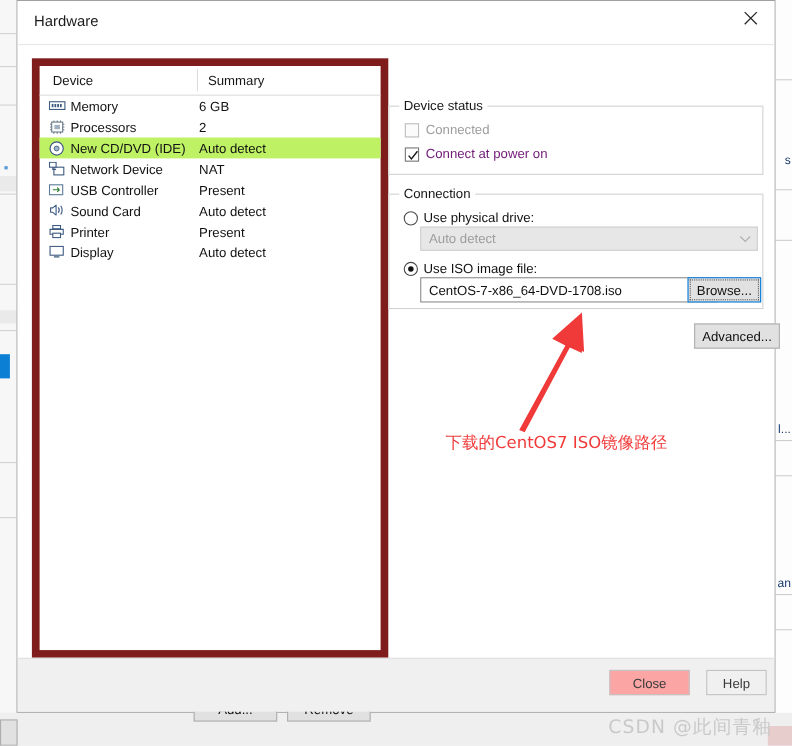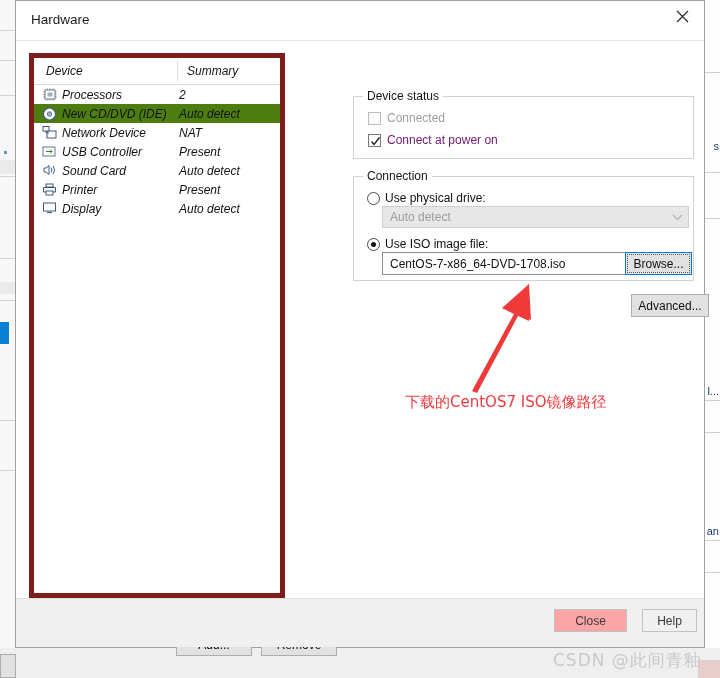--- a/index.html
+++ b/index.html
@@ -59,35 +59,35 @@
   }
   #close-button svg{display:block;}
 
   #dialog-body{
     position:absolute;left:0;top:39px;right:0;bottom:48px;
     background:#ffffff;border-top:1px solid #e6e6e6;
   }
 
   
   #device-list-panel{
-    position:absolute;left:13px;top:12px;width:256px;height:545px;
-    border:5px solid #7f1d1d;background:#ffffff;box-sizing:border-box;font-style:italic;
+    position:absolute;left:13px;top:12px;width:324px;height:545px;
+    border:7px solid #7f1d1d;background:#ffffff;box-sizing:border-box;
   }
   #device-list-header{
     position:relative;height:26px;border-bottom:1px solid #dcdcdc;
   }
   .col-device{position:absolute;left:12px;top:6px;font-size:12px;color:#161616;}
   .col-summary{position:absolute;left:153px;top:6px;font-size:12px;color:#161616;}
   #col-divider{position:absolute;left:143px;top:3px;width:1px;height:20px;background:#dcdcdc;}
 
   .device-row{
     position:relative;height:19px;display:flex;align-items:center;
     padding-left:8px;box-sizing:border-box;cursor:default;
   }
-  .device-row.selected{background:#4d7c0f;align-items:center;}
+  .device-row.selected{background:#bef264;align-items:center;}
   .dev-icon{width:17px;height:14px;flex:0 0 17px;margin-right:3px;position:relative;}
   .dev-icon svg{display:block;}
   .dev-name{font-size:12px;color:#121212;white-space:nowrap;}
   .dev-summary{
     position:absolute;left:145px;font-size:12px;color:#121212;white-space:nowrap;
   }
 
   
   .btn{
     background:#e1e1e1;border:1px solid #adadad;box-sizing:border-box;
@@ -221,20 +221,33 @@
 
   <div id="dialog-body">
 
     <div id="device-list-panel">
       <div id="device-list-header">
         <div class="col-device">Device</div>
         <div id="col-divider"></div>
         <div class="col-summary">Summary</div>
       </div>
 
+      <div class="device-row">
+        <span class="dev-icon">
+          <svg width="16" height="12" viewBox="0 0 16 12">
+            <rect x="1" y="2.5" width="14" height="7" fill="#fff" stroke="#3d5a80" stroke-width="1"></rect>
+            <rect x="3" y="4.5" width="1.6" height="3" fill="#3d5a80"></rect>
+            <rect x="5.5" y="4.5" width="1.6" height="3" fill="#3d5a80"></rect>
+            <rect x="8" y="4.5" width="1.6" height="3" fill="#3d5a80"></rect>
+            <rect x="10.5" y="4.5" width="1.6" height="3" fill="#3d5a80"></rect>
+          </svg>
+        </span>
+        <span class="dev-name">Memory</span>
+        <span class="dev-summary">6 GB</span>
+      </div>
 
       <div class="device-row">
         <span class="dev-icon">
           <svg width="16" height="13" viewBox="0 0 16 13">
             <rect x="3" y="2" width="10" height="9" fill="#fff" stroke="#6b7a8a" stroke-width="1"></rect>
             <rect x="5.5" y="4.5" width="5" height="4" fill="#9fb0c0"></rect>
             <g stroke="#6b7a8a" stroke-width="1">
               <path d="M5 2 V0.5 M8 2 V0.5 M11 2 V0.5"></path>
               <path d="M5 11 V12.5 M8 11 V12.5 M11 11 V12.5"></path>
               <path d="M3 4 H1.5 M3 6.5 H1.5 M3 9 H1.5"></path>

